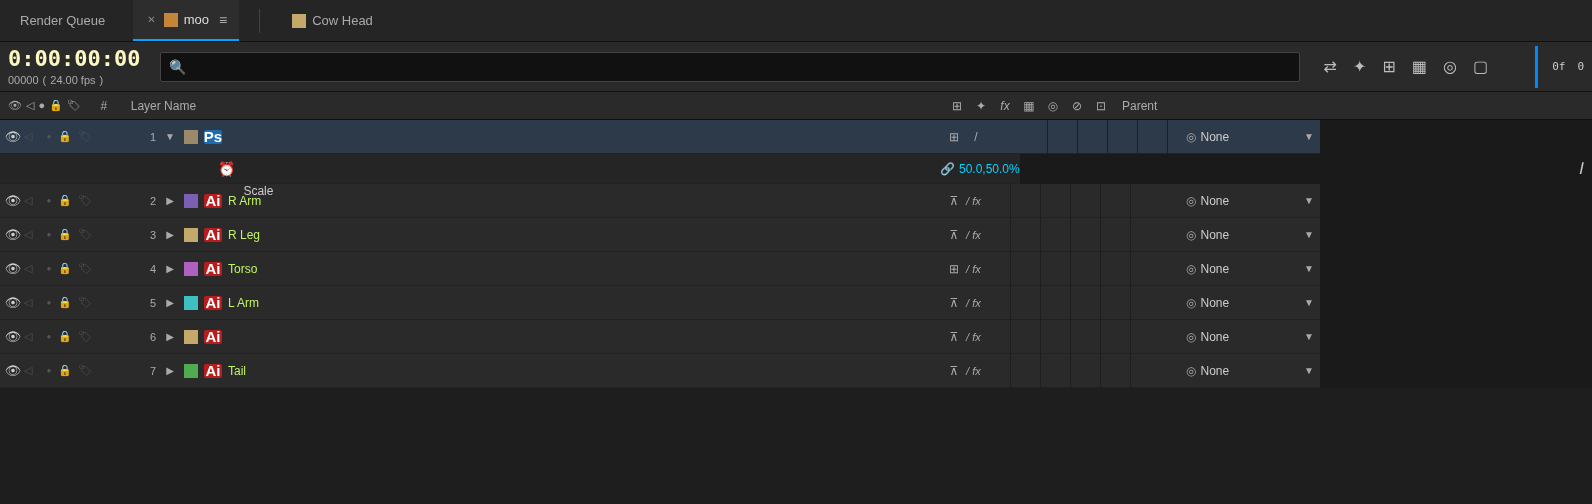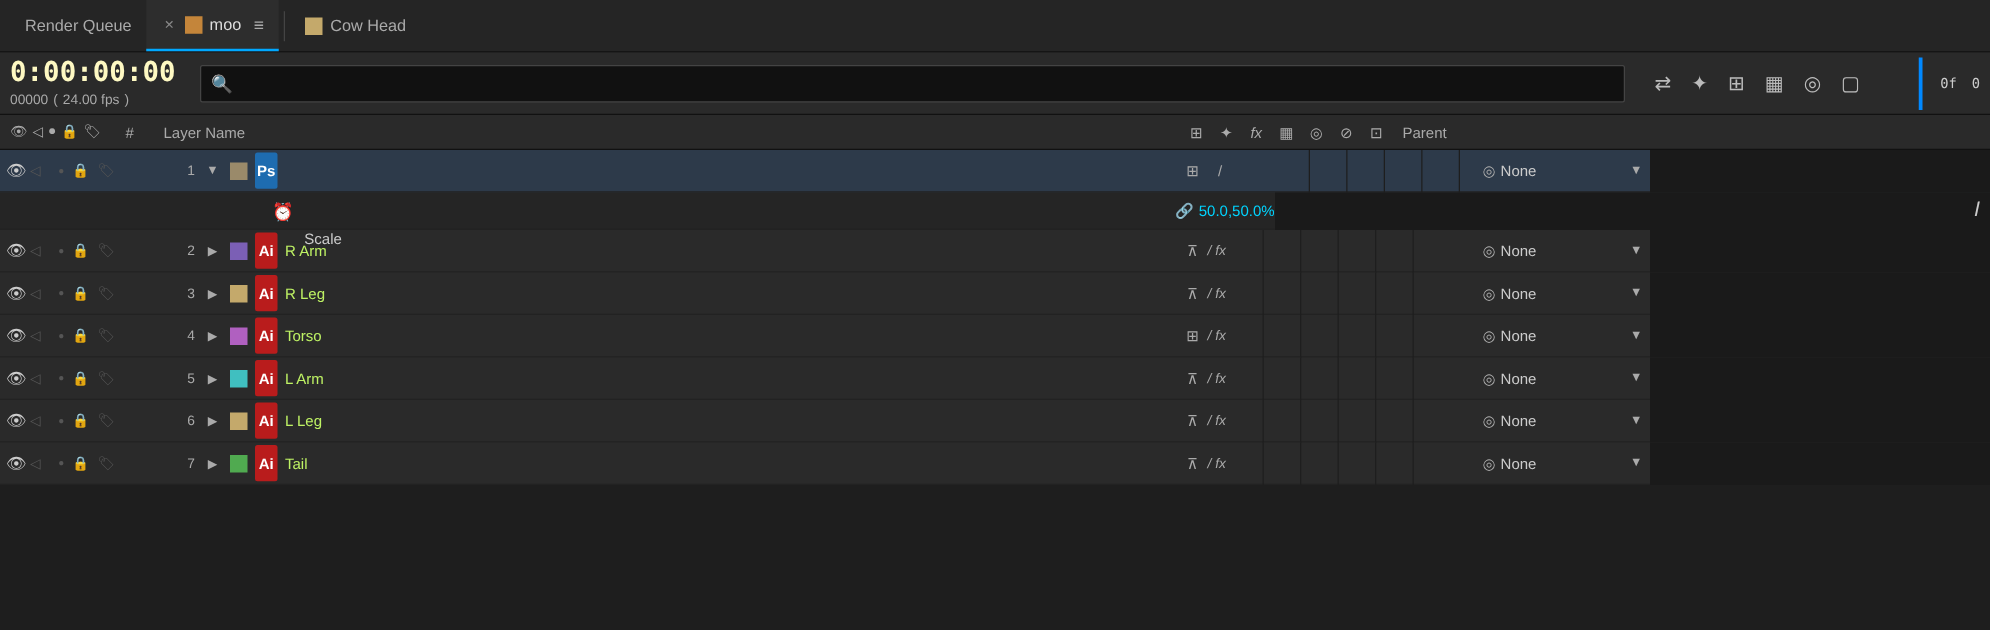--- a/index.html
+++ b/index.html
@@ -14,21 +14,21 @@
     }
 
     
     .top-bar {
       display: flex;
       align-items: center;
       background: #252525;
       height: 42px;
       border-bottom: 1px solid #111;
       padding: 0 8px;
-      gap: 0;
+      gap: 16px;
     }
     .tab {
       display: flex;
       align-items: center;
       gap: 6px;
       padding: 0 12px;
       height: 100%;
       cursor: pointer;
       color: #aaa;
       font-size: 13px;
@@ -216,25 +216,25 @@
       text-align: center;
     }
     .layer-color-box {
       width: 14px;
       height: 14px;
       margin: 0 6px;
       flex-shrink: 0;
     }
     .layer-type-icon {
       width: 18px;
-      height: 29px;
+      height: 14px;
       display: flex;
       align-items: center;
       justify-content: center;
-      font-size: 12px;
+      font-size: 15px;
       font-weight: bold;
       border-radius: 2px;
       margin-right: 6px;
       flex-shrink: 0;
     }
     .ai-icon { background: #b91c1c; color: white; }
     .ps-icon { background: #1e6cb0; color: white; }
     .layer-name-text {
       color: #bef264;
       font-size: 12px;
@@ -560,21 +560,20 @@
         <span class="eye-icon">👁</span>
         <span class="audio-icon">◁</span>
         <span class="dot-icon">●</span>
         <span class="lock-icon">🔒</span>
         <span class="tag-icon">🏷</span>
       </div>
       <div class="layer-num">6</div>
       <span class="expand-arrow">▶</span>
       <div class="layer-color-box" style="background:#c4a96b;"></div>
       <div class="layer-type-icon ai-icon">Ai</div>
-      <span class="layer-name-text">L Leg</span>
     </div>
     <div class="layer-right">
       <div class="layer-icons-right">
         <span class="r-icon">⊼</span>
         <span style="color:#aaa;font-size:11px;font-style:italic;">/ <i>fx</i></span>
         <div class="grid-cell"></div>
         <div class="grid-cell"></div>
         <div class="grid-cell"></div>
         <div class="grid-cell"></div>
         <div class="grid-cell"></div>

